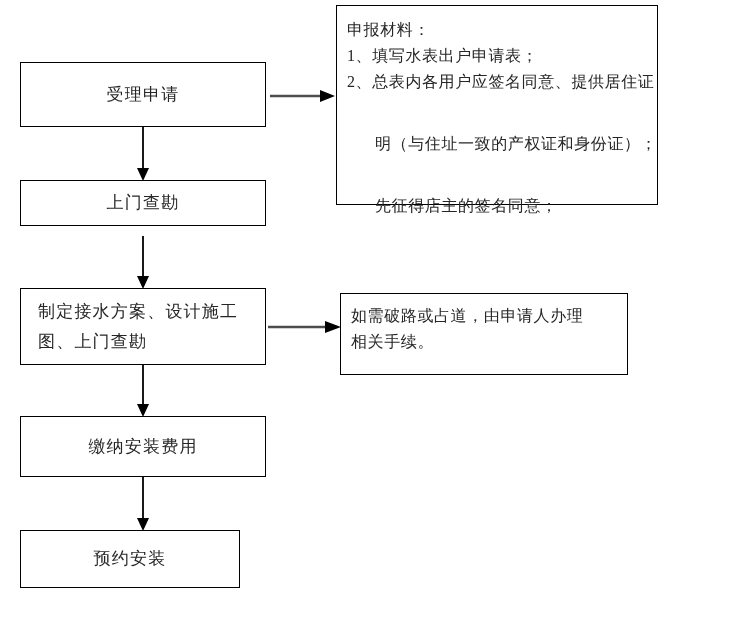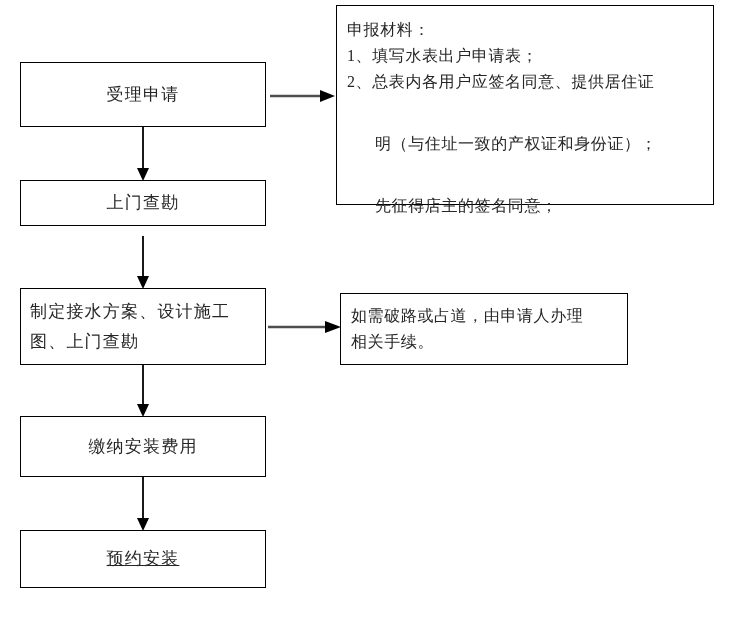--- a/index.html
+++ b/index.html
@@ -27,21 +27,21 @@
     justify-content: center;
     color: #262626;
     font-size: 17px;
     letter-spacing: 1.2px;
     line-height: 30px;
     text-align: center;
   }
   .flow-box.left-align {
     justify-content: flex-start;
     text-align: left;
-    padding-left: 9px;
+    padding-left: 17px;
     padding-right: 6px;
   }
   .note-box {
     position: absolute;
     box-sizing: border-box;
     border: 1.6px solid #000000;
     background: #ffffff;
     color: #262626;
     font-size: 16px;
     line-height: 26px;
@@ -79,21 +79,21 @@
     <span>
       <span>制定接水方案、设计施工</span><br>
       <span>图、上门查勘</span>
     </span>
   </div>
 
   <div class="flow-box" style="left:20px; top:416px; width:246px; height:61px;text-align:center;">
     <span>缴纳安装费用</span>
   </div>
 
-  <div class="flow-box" style="left:20px; top:530px; width:246px; height:58px;text-decoration:underline;">
+  <div class="flow-box" style="left:20px; top:530px; width:220px; height:58px;">
     <span>预约安装</span>
   </div>
 
   <div class="v-arrow" style="left:134px; top:126px; width:18px; height:56px;">
     <svg width="18" height="56" viewBox="0 0 18 56">
       <line x1="9" y1="0" x2="9" y2="44" stroke="#000000" stroke-width="1.8"></line>
       <polygon points="3,42 15,42 9,55" fill="#000000"></polygon>
     </svg>
   </div>
 
@@ -125,26 +125,26 @@
     </svg>
   </div>
 
   <div class="h-arrow" style="left:268px; top:319px; width:74px; height:16px;">
     <svg width="74" height="16" viewBox="0 0 74 16">
       <line x1="0" y1="8" x2="59" y2="8" stroke="#4d4d4d" stroke-width="2.6"></line>
       <polygon points="57,2 57,14 73,8" fill="#000000"></polygon>
     </svg>
   </div>
 
-  <div class="note-box" style="left:336px; top:5px; width:378px; height:200px; padding:11px 4px 0 10px;">
+  <div class="note-box" style="left:336px; top:5px; width:322px; height:200px; padding:11px 4px 0 10px;">
     <div class="note-line">申报材料：</div>
     <div class="note-line">1、填写水表出户申请表；</div>
     <div class="note-line">2、总表内各用户应签名同意、提供居住证</div>
     <div class="note-line indent">明（与住址一致的产权证和身份证）；</div>
     <div class="note-line indent">先征得店主的签名同意；</div>
   </div>
 
-  <div class="note-box" style="left:340px; top:293px; width:288px; height:72px; padding:9px 0 0 10px;">
+  <div class="note-box" style="left:340px; top:293px; width:288px; height:82px; padding:9px 0 0 10px;">
     <div class="note-line">如需破路或占道，由申请人办理</div>
     <div class="note-line">相关手续。</div>
   </div>
 
 </div>
 
 </body></html>

